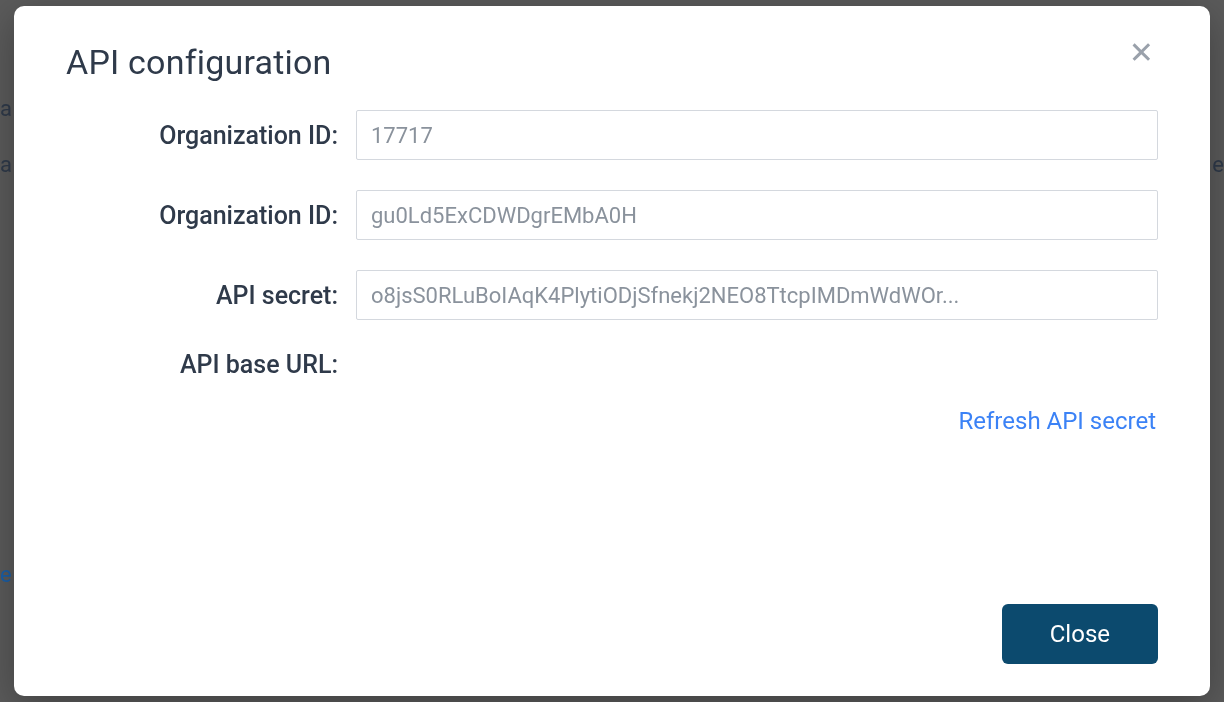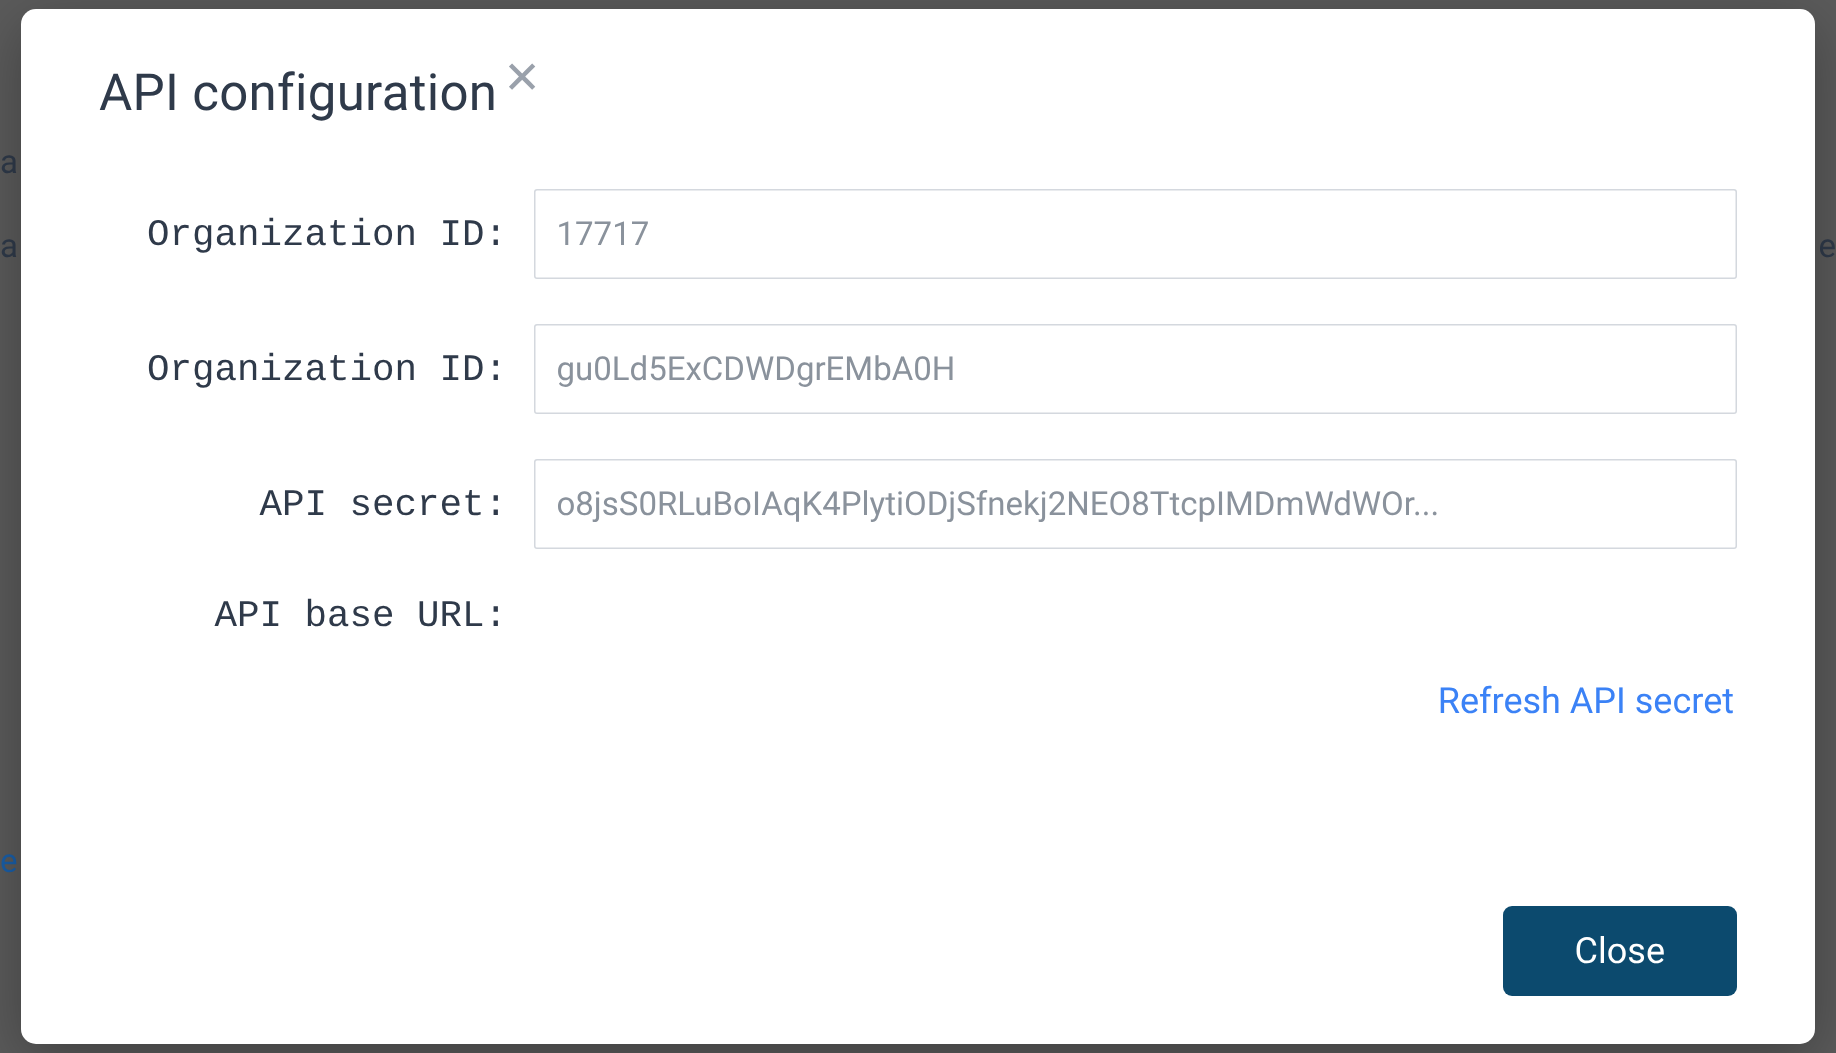--- a/index.html
+++ b/index.html
@@ -38,22 +38,23 @@
       background: #ffffff;
       border-radius: 10px;
       box-shadow: 0 10px 40px rgba(0,0,0,0.3);
       padding: 36px 52px 32px 52px;
       display: flex;
       flex-direction: column;
     }
 
     .modal-header {
       display: flex;
+      justify-content: space-between;
       align-items: flex-start;
-      margin-bottom: 44px;
+      margin-bottom: 28px;
     }
 
     .modal-title {
       font-size: 34px;
       font-weight: 400;
       color: #2f3a4a;
       letter-spacing: 0.2px;
     }
 
     .close-x {
@@ -74,26 +75,25 @@
       margin-bottom: 30px;
     }
 
     .form-label {
       width: 290px;
       text-align: right;
       padding-right: 18px;
       font-size: 25px;
       color: #2f3a4a;
       font-weight: 500;
-      font-family: Liberation Mono, monospace;
     }
 
     .form-input {
       flex: 1;
-      height: 60px;
+      height: 50px;
       border: 1px solid #d4d8de;
       border-radius: 2px;
       padding: 0 14px;
       font-size: 22px;
       color: #8a929c;
       background: #ffffff;
       outline: none;
       font-family: inherit;
       white-space: nowrap;
       overflow: hidden;

